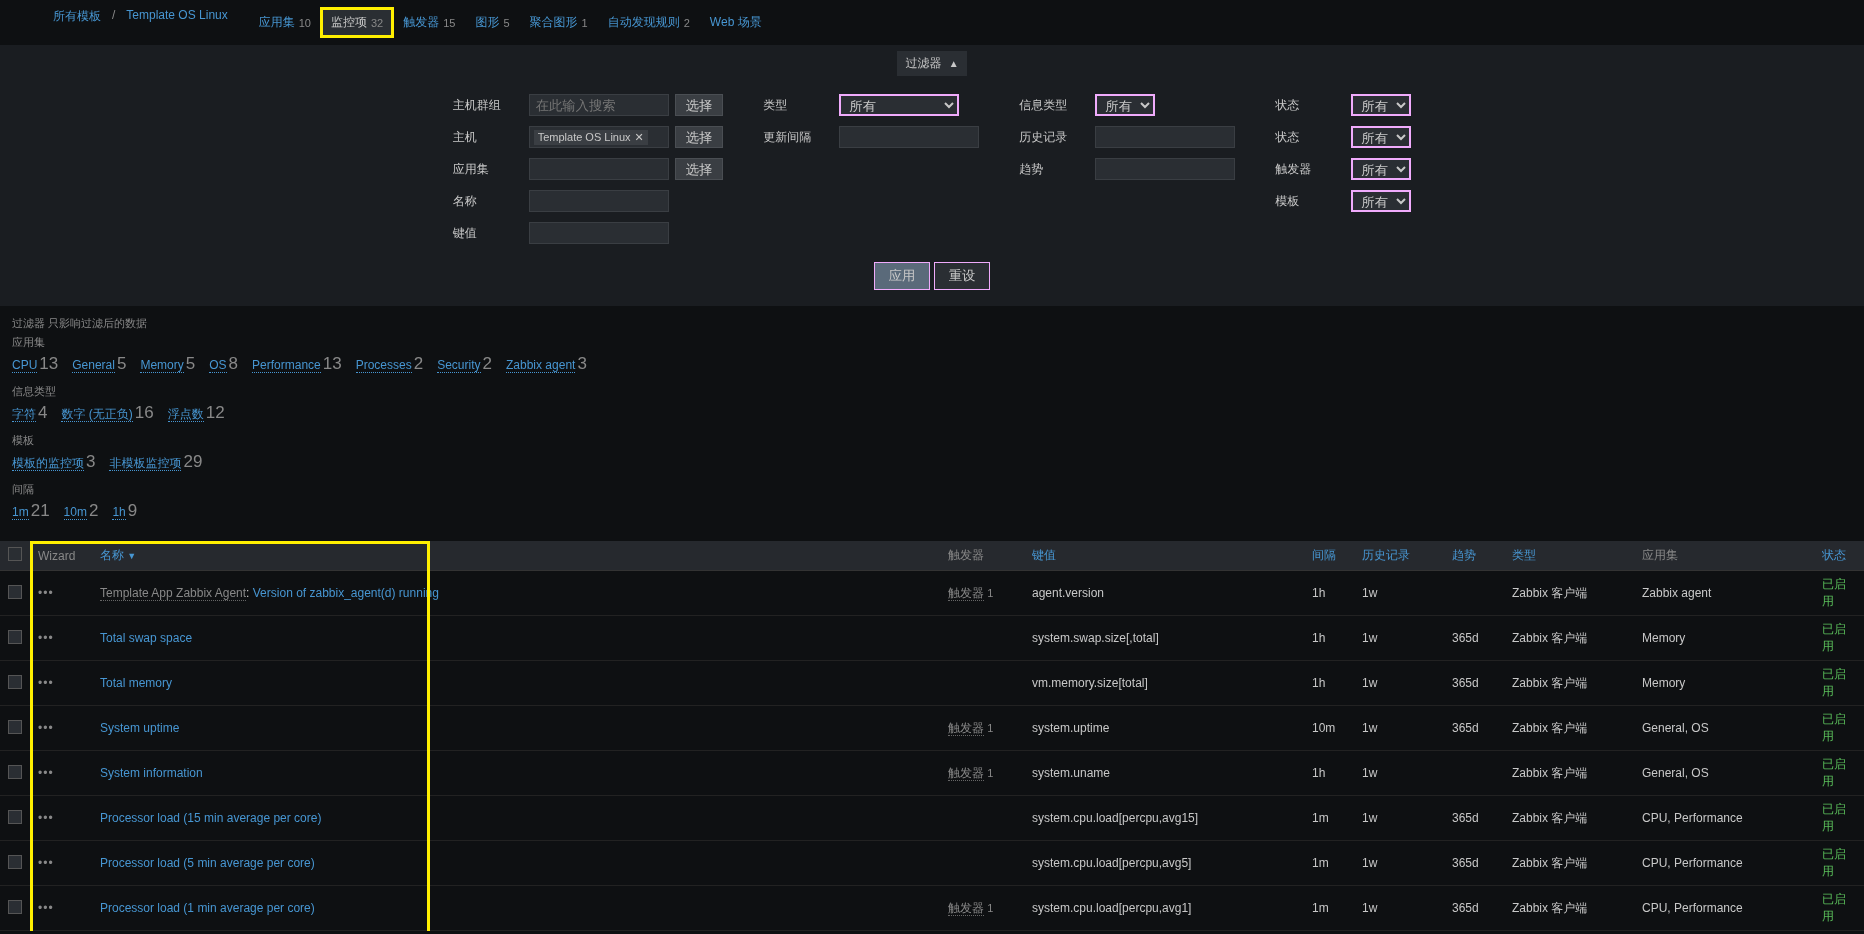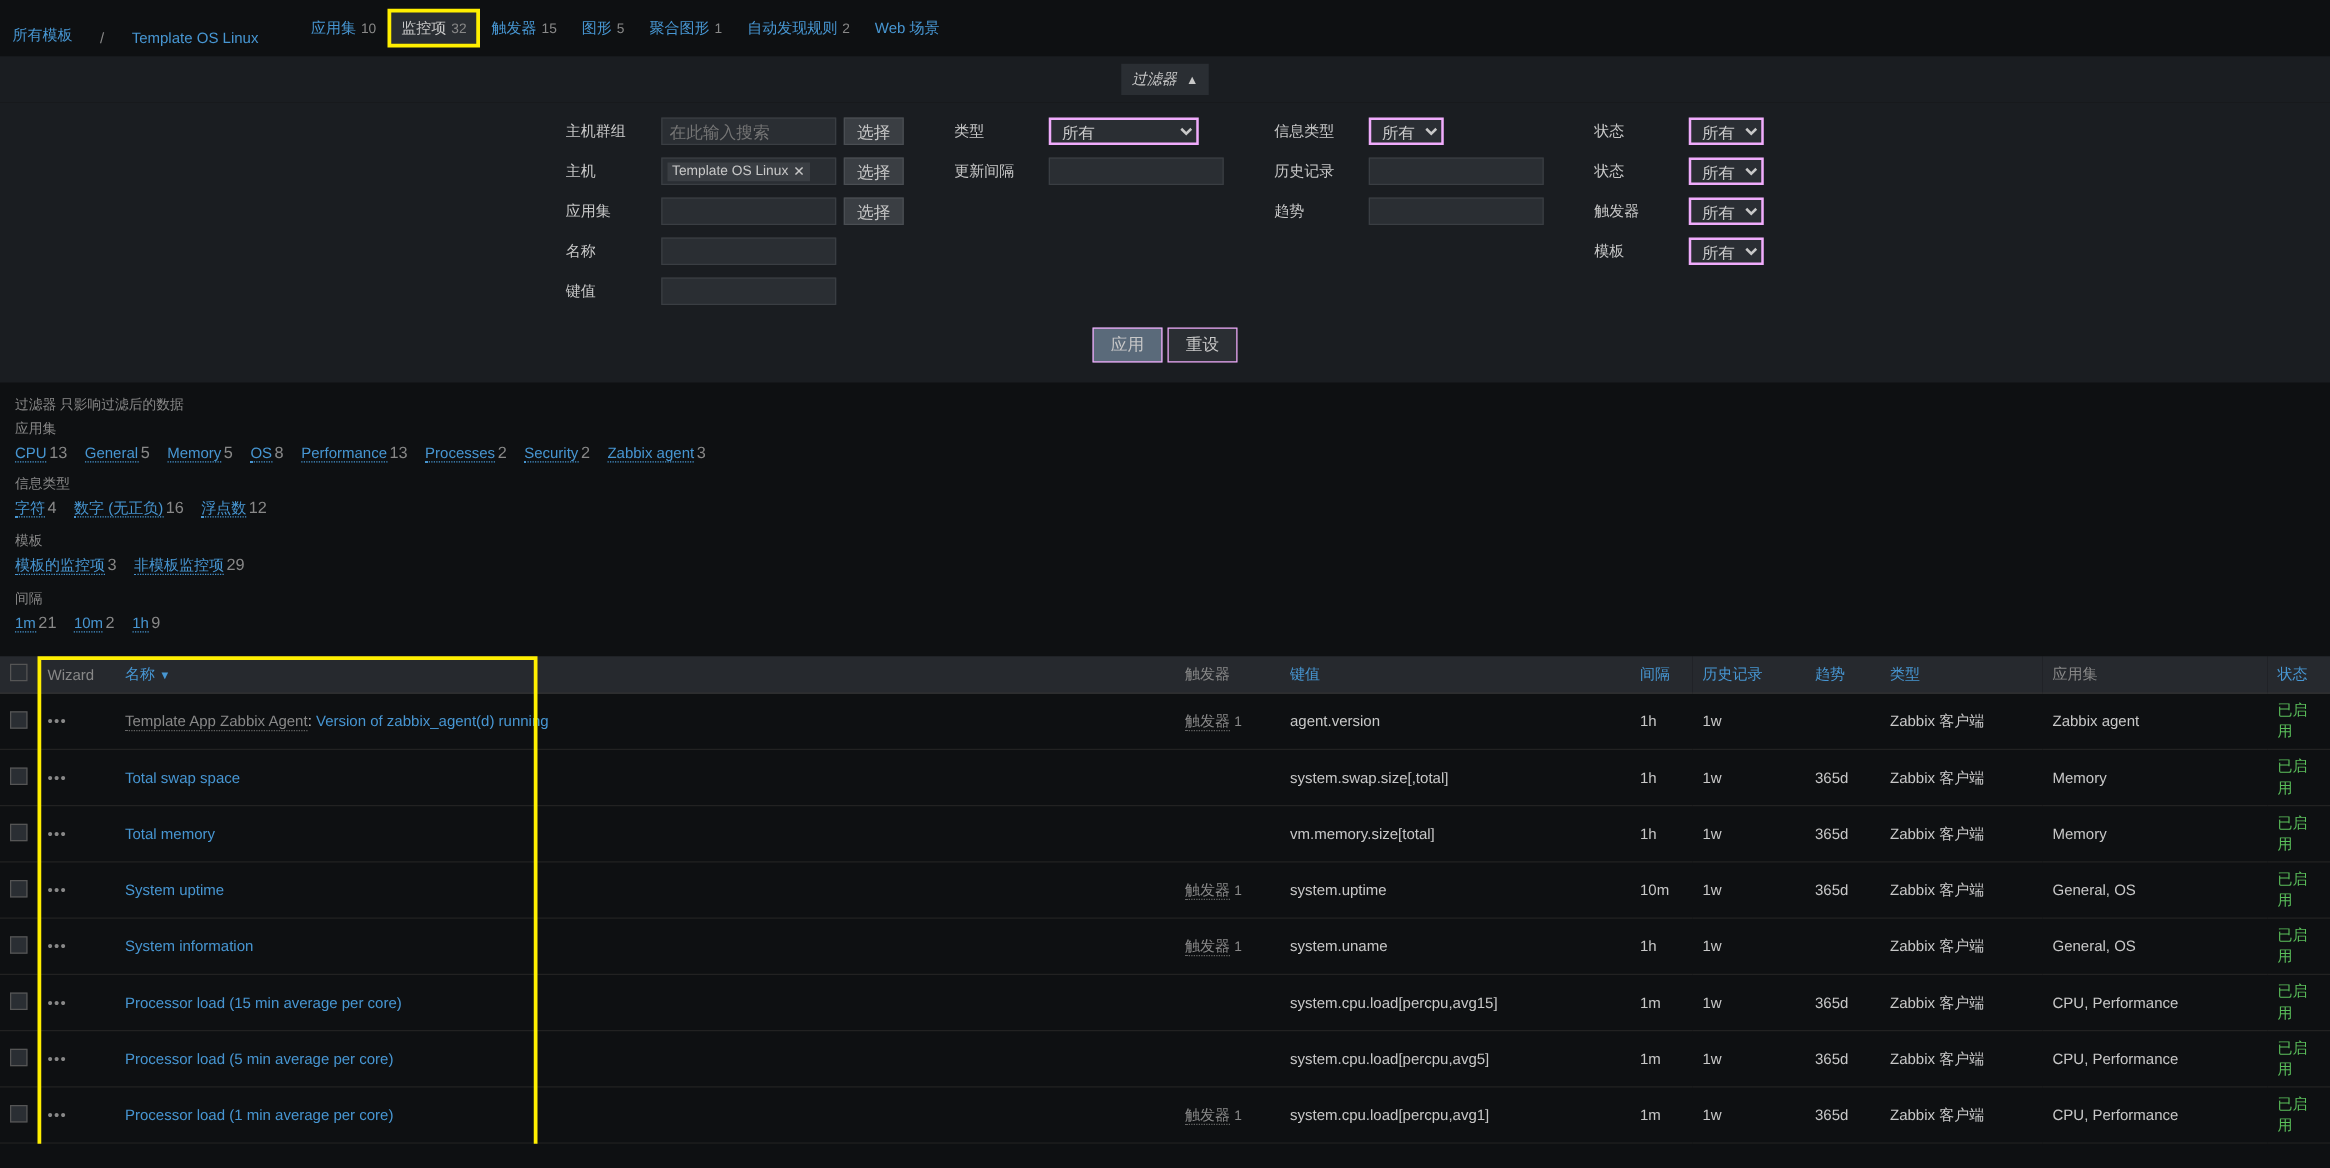--- a/index.html
+++ b/index.html
@@ -1,28 +1,28 @@
 <!DOCTYPE html>
 <html><head>
 <meta charset="utf-8">
 <style>
 * { box-sizing: border-box; margin: 0; padding: 0; }
 body { background: #0e1012; color: #c8c8c8; font-family: Arial, sans-serif; font-size: 12px; }
 a { color: #4796d2; text-decoration: none; }
 
-.breadcrumb { padding: 8px 10px; display: flex; align-items: flex-end; gap: 22px; }
+.breadcrumb { padding: 8px 10px; display: flex; align-items: flex-start; gap: 11px; margin-left: 43px; }
 .breadcrumb .sep { color: #888; }
 .breadcrumb .tabs { display: flex; gap: 0; margin-left: 10px; }
 .breadcrumb .tab { padding: 6px 10px; color: #4796d2; display: flex; align-items: center; gap: 4px; }
 .breadcrumb .tab .count { color: #888; font-size: 11px; }
 .breadcrumb .tab.active { background: #2a2e33; color: #c8c8c8; }
 .hl-tab { outline: 3px solid #ffef00; outline-offset: -2px; }
 
 .filter-bar { background: #1a1d21; padding: 6px; text-align: center; position: relative; }
-.filter-toggle { background: #2a2e33; padding: 4px 8px; display: inline-block; color: #c8c8c8; font-style: italic; }
+.filter-toggle { background: #2a2e33; padding: 4px 8px; display: inline-block; color: #c8c8c8; }
 .filter-toggle .arrow { font-size: 10px; margin-left: 4px; }
 
 .filter-body { background: #1a1d21; padding: 12px 0 16px; }
 .filter-grid { display: flex; justify-content: center; gap: 40px; }
 .filter-col { display: flex; flex-direction: column; gap: 10px; }
 .filter-row { display: flex; align-items: center; gap: 6px; }
 .filter-row label { width: 70px; text-align: left; color: #c8c8c8; }
 .filter-row input[type=text] { background: #2a2e33; border: 1px solid #3a3e43; color: #c8c8c8; padding: 3px 6px; width: 140px; height: 22px; }
 .filter-row .tagbox { background: #2a2e33; border: 1px solid #3a3e43; padding: 2px 4px; width: 140px; height: 22px; display: flex; align-items: center; }
 .filter-row .tag { background: #3a3e43; padding: 1px 4px; font-size: 11px; display: flex; align-items: center; gap: 4px; }
@@ -34,21 +34,21 @@
 
 .filter-actions { text-align: center; margin-top: 18px; }
 .btn { padding: 4px 14px; border: 1px solid #f0abfc; background: #2a2e33; color: #c8c8c8; cursor: pointer; }
 .btn.primary { background: #5a6a7a; }
 
 .subfilter { padding: 10px 12px; }
 .subfilter h4 { color: #888; font-weight: normal; font-size: 11px; margin-bottom: 4px; }
 .subfilter .group { margin-bottom: 10px; }
 .subfilter .items { display: flex; gap: 14px; flex-wrap: wrap; }
 .subfilter .items a { border-bottom: 1px dotted #4796d2; }
-.subfilter .items .cnt { color: #888; font-size: 13px; margin-left: 2px; }
+.subfilter .items .cnt { color: #888; font-size: 17px; margin-left: 2px; }
 
 table.list { width: 100%; border-collapse: collapse; }
 table.list th { background: #26292e; text-align: left; padding: 6px 8px; color: #888; font-weight: normal; border-bottom: 1px solid #333; }
 table.list th.link { color: #4796d2; }
 table.list td { padding: 5px 8px; border-bottom: 1px solid #222; }
 .chk { width: 14px; height: 14px; background: #2a2e33; border: 1px solid #555; display: inline-block; }
 .dots { color: #888; letter-spacing: 1px; }
 .prefix { color: #888; border-bottom: 1px dotted #666; }
 .name-link { color: #4796d2; }
 .trigger-link { color: #888; border-bottom: 1px dotted #666; }

